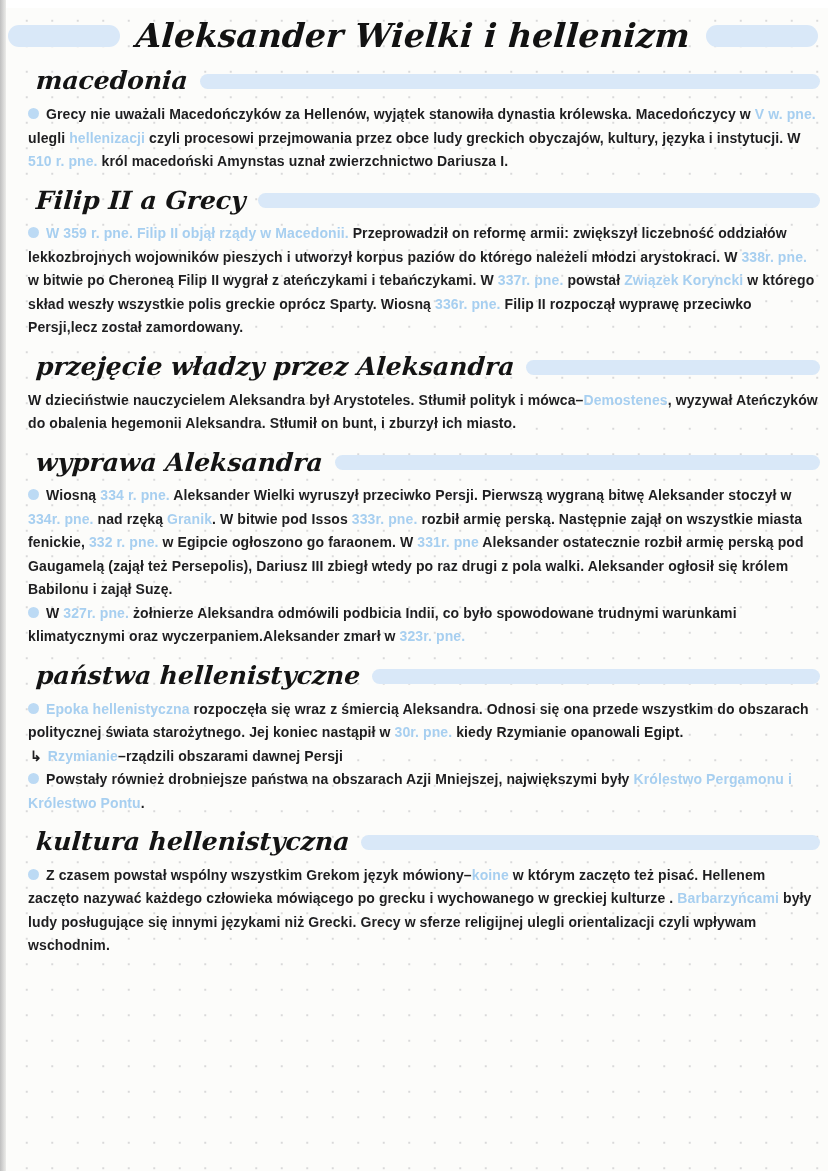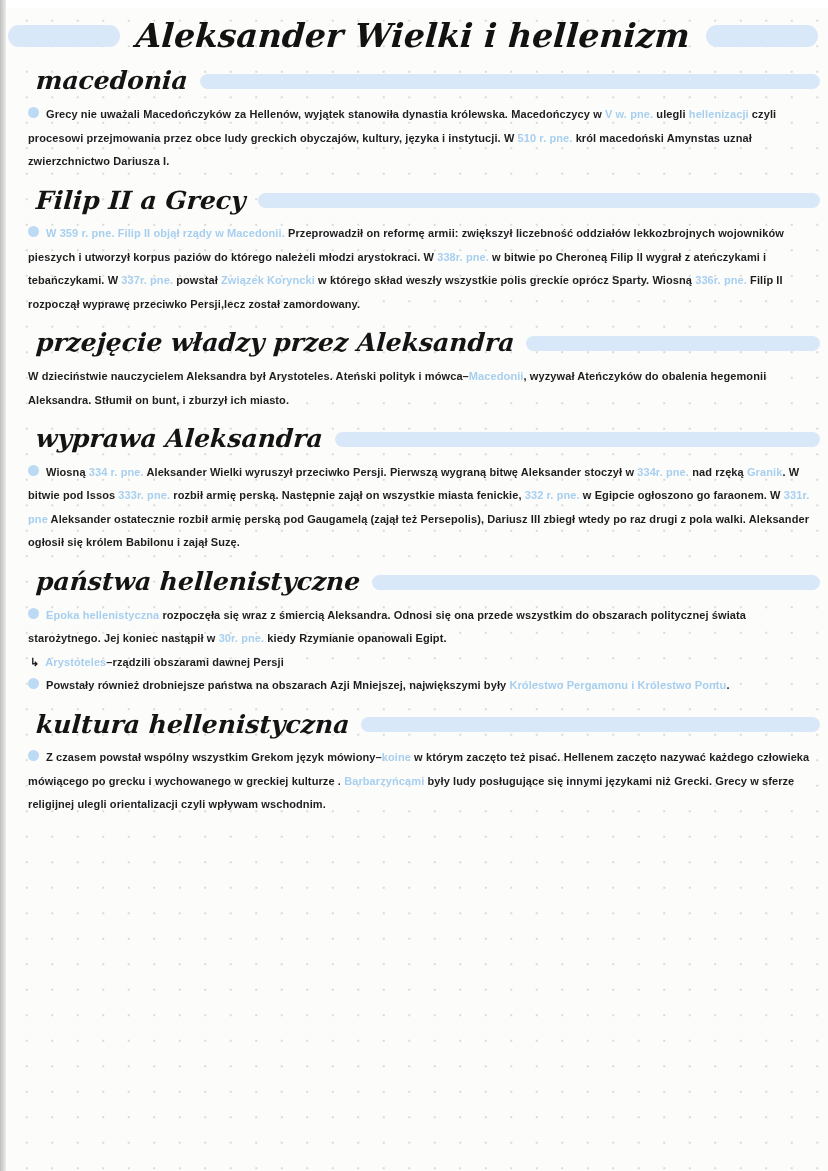--- a/index.html
+++ b/index.html
@@ -38,21 +38,21 @@
     display:flex;align-items:center;gap:12px;
     margin:13px 0 7px 8px;
   }
   .sec-title{
     font-family:"DejaVu Serif",serif;font-style:italic;font-weight:bold;
     font-size:25px;color:#141414;margin:0;white-space:nowrap;line-height:1.15;
     transform:skewX(-4deg);
   }
   .sec-pill{flex:1;height:15px;border-radius:8px;background:#d9e8f8;}
   .para{
-    font-size:11px;line-height:23.5px;font-weight:bold;
+    font-size:14px;line-height:23.5px;font-weight:bold;
     color:#1e1e20;letter-spacing:0.1px;margin:0;
     text-align:left;
   }
   .blue{color:#a7cff0;}
   .bullet{
     display:inline-block;width:11px;height:11px;border-radius:50%;
     background:#bcdaf4;margin-right:7px;vertical-align:baseline;
   }
   .arrow{margin:0 6px 0 2px;color:#1e1e20;}
 </style>
@@ -82,36 +82,37 @@
           <h2 class="sec-title">Filip II a Grecy</h2>
           <div class="sec-pill"></div>
         </div>
         <div class="para para-bullet"><span class="bullet"></span><span class="blue">W 359 r. pne. Filip II objął rządy w Macedonii.</span><span> Przeprowadził on reformę armii: zwiększył liczebność oddziałów lekkozbrojnych wojowników pieszych i utworzył korpus paziów do którego należeli młodzi arystokraci. W </span><span class="blue">338r. pne.</span><span> w bitwie po Cheroneą Filip II wygrał z ateńczykami i tebańczykami. W </span><span class="blue">337r. pne.</span><span> powstał </span><span class="blue">Związek Koryncki</span><span> w którego skład weszły wszystkie polis greckie oprócz Sparty. Wiosną </span><span class="blue">336r. pne.</span><span> Filip II rozpoczął wyprawę przeciwko Persji,lecz został zamordowany.</span></div>
       </section>
       <section class="section">
         <div class="sec-head">
           <h2 class="sec-title">przejęcie władzy przez Aleksandra</h2>
           <div class="sec-pill"></div>
         </div>
-        <div class="para para-plain"><span>W dzieciństwie nauczycielem Aleksandra był Arystoteles. Ateński polityk i mówca–</span><span class="blue">Macedonii</span><span>, wyzywał Ateńczyków do obalenia hegemonii Aleksandra. Stłumił on bunt, i zburzył ich miasto.</span></div>
+        <div class="para para-plain"><span>W dzieciństwie nauczycielem Aleksandra był Arystoteles. Stłumił polityk i mówca–</span><span class="blue">Demostenes</span><span>, wyzywał Ateńczyków do obalenia hegemonii Aleksandra. Stłumił on bunt, i zburzył ich miasto.</span></div>
       </section>
       <section class="section">
         <div class="sec-head">
           <h2 class="sec-title">wyprawa Aleksandra</h2>
           <div class="sec-pill"></div>
         </div>
         <div class="para para-bullet"><span class="bullet"></span><span>Wiosną </span><span class="blue">334 r. pne.</span><span> Aleksander Wielki wyruszył przeciwko Persji. Pierwszą wygraną bitwę Aleksander stoczył w </span><span class="blue">334r. pne.</span><span> nad rzęką </span><span class="blue">Granik</span><span>. W bitwie pod Issos </span><span class="blue">333r. pne.</span><span> rozbił armię perską. Następnie zajął on wszystkie miasta fenickie, </span><span class="blue">332 r. pne.</span><span> w Egipcie ogłoszono go faraonem. W </span><span class="blue">331r. pne</span><span> Aleksander ostatecznie rozbił armię perską pod Gaugamelą (zajął też Persepolis), Dariusz III zbiegł wtedy po raz drugi z pola walki. Aleksander ogłosił się królem Babilonu i zajął Suzę.</span></div>
+        <div class="para para-bullet"><span class="bullet"></span><span>W </span><span class="blue">327r. pne.</span><span> żołnierze Aleksandra odmówili podbicia Indii, co było spowodowane trudnymi warunkami klimatycznymi oraz wyczerpaniem.Aleksander zmarł w </span><span class="blue">323r. pne.</span></div>
       </section>
       <section class="section">
         <div class="sec-head">
           <h2 class="sec-title">państwa hellenistyczne</h2>
           <div class="sec-pill"></div>
         </div>
         <div class="para para-bullet"><span class="bullet"></span><span class="blue">Epoka hellenistyczna</span><span> rozpoczęła się wraz z śmiercią Aleksandra. Odnosi się ona przede wszystkim do obszarach politycznej świata starożytnego. Jej koniec nastąpił w </span><span class="blue">30r. pne.</span><span> kiedy Rzymianie opanowali Egipt.</span></div>
-        <div class="para para-arrow"><span class="arrow">↳</span><span class="blue">Arystoteles</span><span>–rządzili obszarami dawnej Persji</span></div>
+        <div class="para para-arrow"><span class="arrow">↳</span><span class="blue">Rzymianie</span><span>–rządzili obszarami dawnej Persji</span></div>
         <div class="para para-bullet"><span class="bullet"></span><span>Powstały również drobniejsze państwa na obszarach Azji Mniejszej, największymi były </span><span class="blue">Królestwo Pergamonu i Królestwo Pontu</span><span>.</span></div>
       </section>
       <section class="section">
         <div class="sec-head">
           <h2 class="sec-title">kultura hellenistyczna</h2>
           <div class="sec-pill"></div>
         </div>
         <div class="para para-bullet"><span class="bullet"></span><span>Z czasem powstał wspólny wszystkim Grekom język mówiony–</span><span class="blue">koine</span><span> w którym zaczęto też pisać. Hellenem zaczęto nazywać każdego człowieka mówiącego po grecku i wychowanego w greckiej kulturze . </span><span class="blue">Barbarzyńcami</span><span> były ludy posługujące się innymi językami niż Grecki. Grecy w sferze religijnej ulegli orientalizacji czyli wpływam wschodnim.</span></div>
         <div class="para para-bullet"></div>
       </section>

